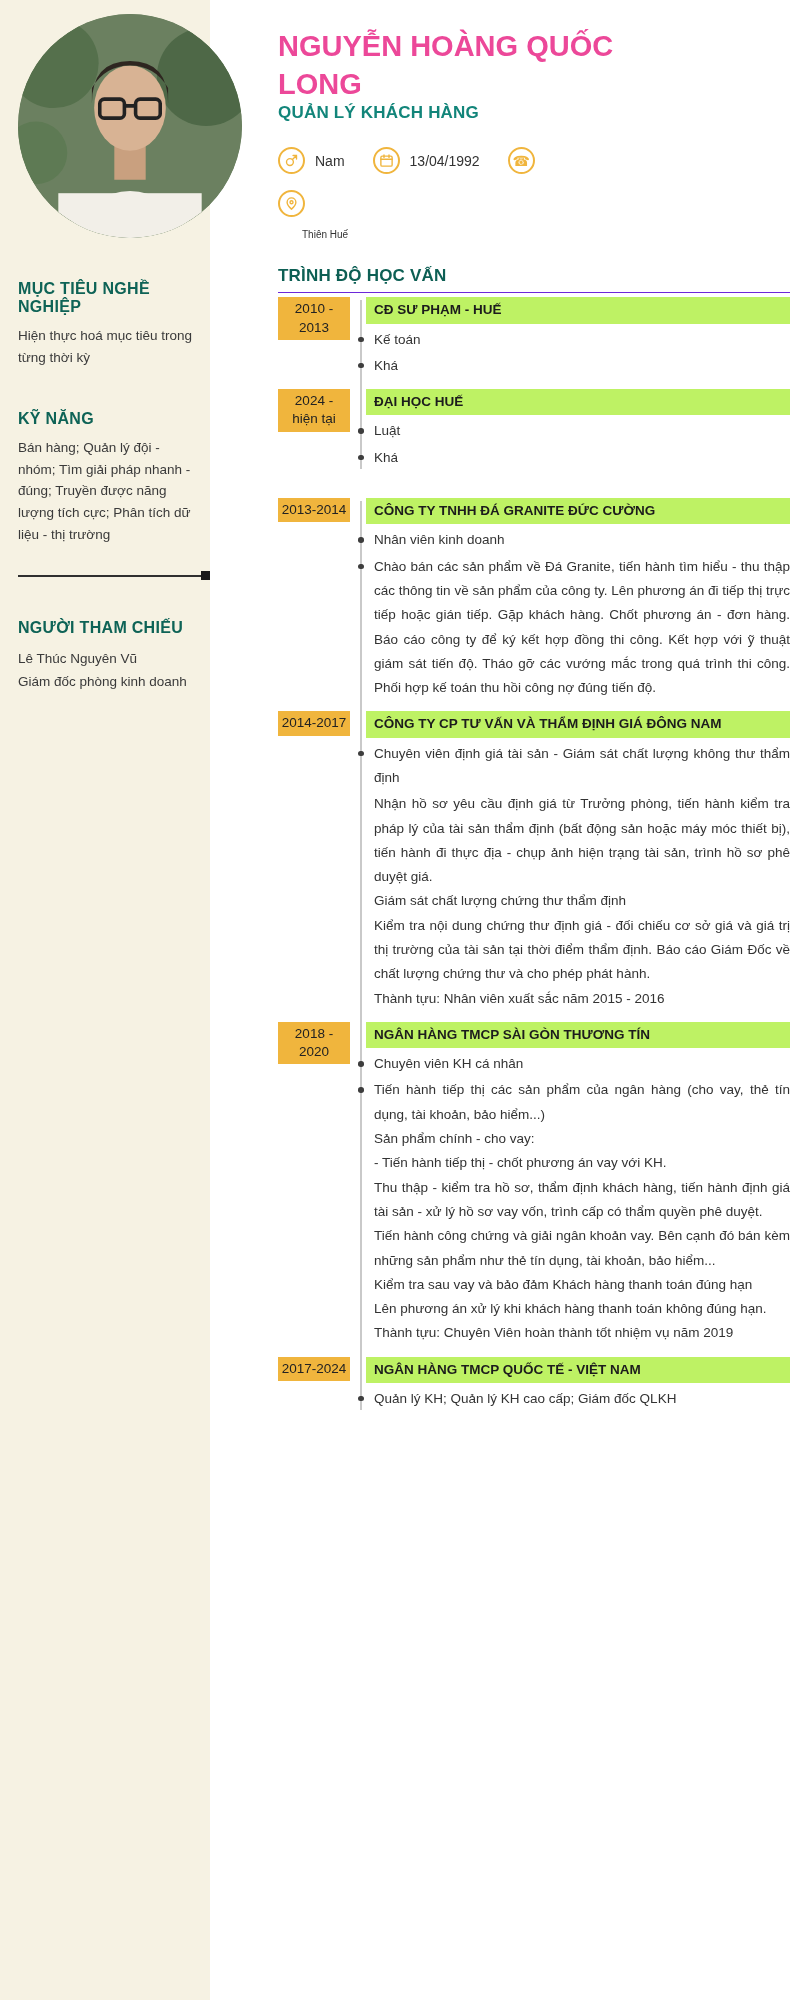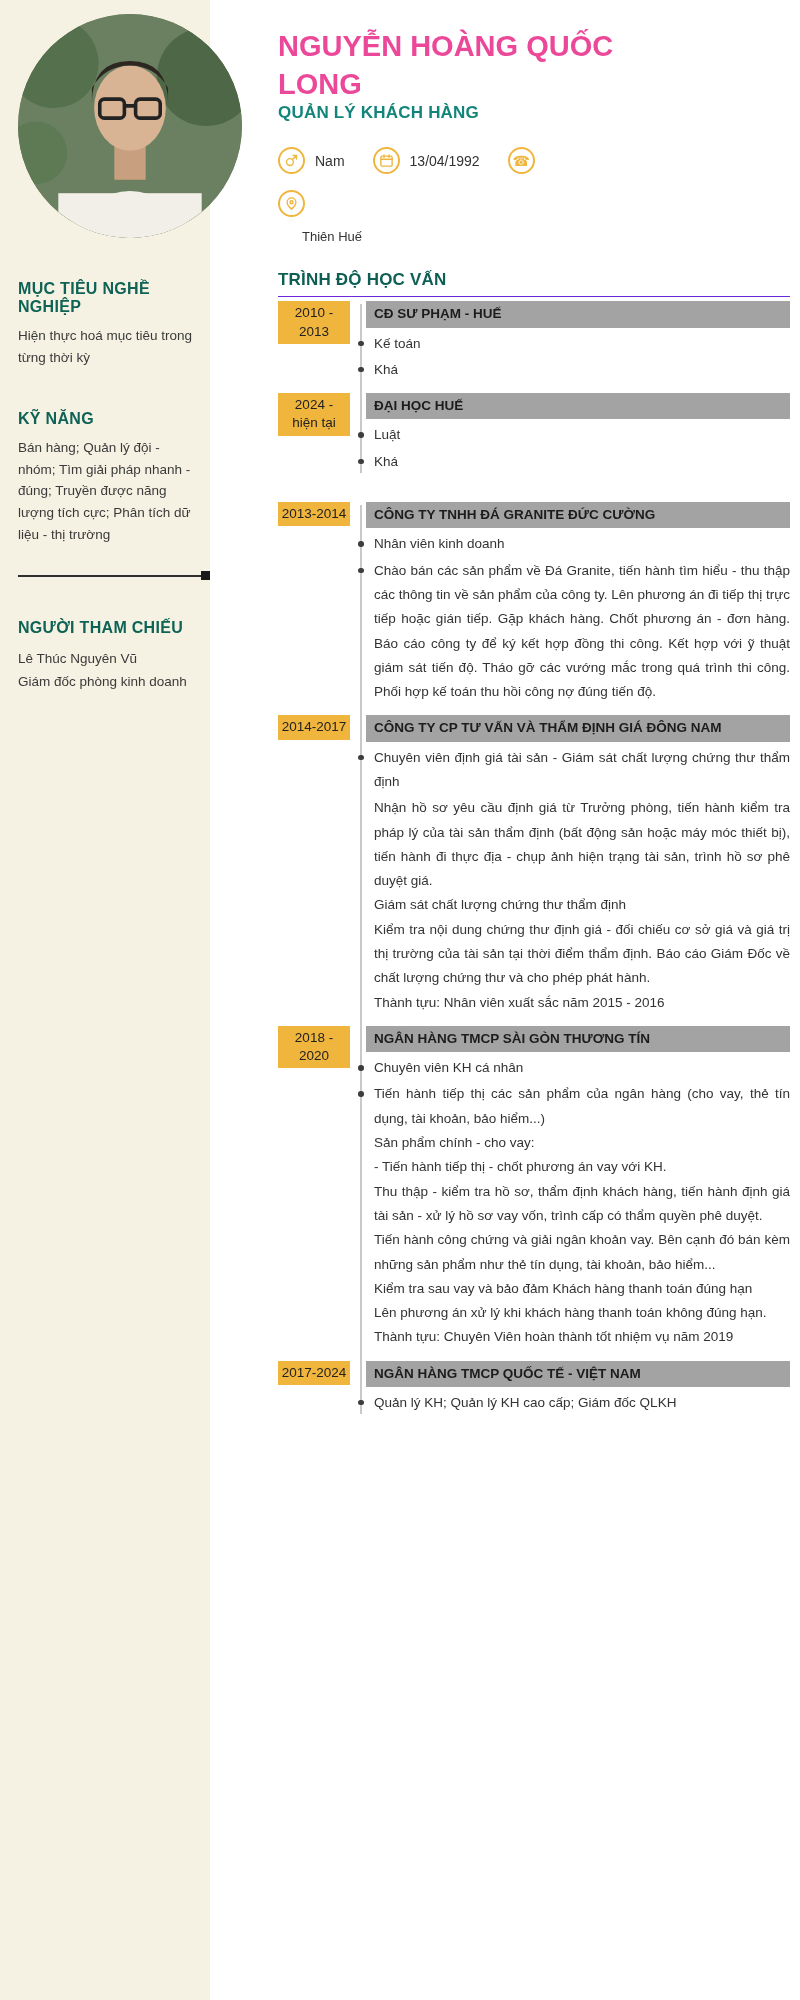--- a/index.html
+++ b/index.html
@@ -31,34 +31,34 @@
                letter-spacing:.2px; }
 
   .info { margin-top:24px; }
   .info-row { display:flex; align-items:center; gap:28px; }
   .info-row + .info-row { margin-top:16px; }
   .info-item { display:flex; align-items:center; gap:10px; font-size:14px; color:#333; }
   .icon-circle { width:27px; height:27px; min-width:27px; border:2px solid #f0b53d;
                  border-radius:50%; display:flex; align-items:center; justify-content:center; }
   .icon-circle svg { width:15px; height:15px; display:block; }
   .icon-glyph { color:#f0b53d; font-size:14px; line-height:1; }
-  .address-text { margin-top:12px; margin-left:24px; font-size:13px; color:#333; }
+  .address-text { margin-top:12px; margin-left:24px; font-size:10px; color:#333; }
 
   
   .section { margin-top:26px; }
   .section-title { font-size:17px; font-weight:bold; color:#0d5f54; letter-spacing:.2px;
                    padding-bottom:6px; border-bottom:1px solid #6d28d9; margin-bottom:4px; }
   .timeline { position:relative; }
   .timeline:before { content:''; position:absolute; left:82px; top:3px; bottom:3px;
                      width:1.5px; background:#c9c9c9; }
   .t-row { display:flex; margin-bottom:9px; }
   .t-date { flex:0 0 72px; width:72px; align-self:flex-start; background:#f0b53d;
             font-size:13.5px; color:#222; text-align:center; padding:3px 3px; line-height:1.35; }
   .t-body { flex:1; margin-left:16px; min-width:0; }
-  .t-org { background:#a3a3a3; font-weight:bold; font-size:13.5px; color:#1c1c1c;
+  .t-org { background:#bef264; font-weight:bold; font-size:13.5px; color:#1c1c1c;
            padding:3px 8px; line-height:1.5; }
   .entries { padding:4px 0 0 8px; }
   .entry { position:relative; font-size:13.5px; color:#333; line-height:1.8;
            text-align:justify; white-space:pre-line; margin-bottom:2px; }
   .entry.dot:before { content:''; position:absolute; left:-16px; top:9px; width:5.5px;
                       height:5.5px; border-radius:50%; background:#3d3d3d; }
 </style>
 </head>
 <body>
 
@@ -195,21 +195,21 @@
             <div class="entry dot">Chào bán các sản phẩm về Đá Granite, tiến hành tìm hiểu - thu thập các thông tin về sản phẩm của công ty. Lên phương án đi tiếp thị trực tiếp hoặc gián tiếp. Gặp khách hàng. Chốt phương án - đơn hàng. Báo cáo công ty để ký kết hợp đồng thi công. Kết hợp với ỹ thuật giám sát tiến độ. Tháo gỡ các vướng mắc trong quá trình thi công. Phối hợp kế toán thu hồi công nợ đúng tiến độ.</div>
           </div>
         </div>
       </div>
 
       <div class="t-row">
         <div class="t-date">2014-2017</div>
         <div class="t-body">
           <div class="t-org">CÔNG TY CP TƯ VẤN VÀ THẨM ĐỊNH GIÁ ĐÔNG NAM</div>
           <div class="entries">
-            <div class="entry dot">Chuyên viên định giá tài sản - Giám sát chất lượng chứng thư thẩm định</div>
+            <div class="entry dot">Chuyên viên định giá tài sản - Giám sát chất lượng không thư thẩm định</div>
             <div class="entry">Nhận hồ sơ yêu cầu định giá từ Trưởng phòng, tiến hành kiểm tra pháp lý của tài sản thẩm định (bất động sản hoặc máy móc thiết bị), tiến hành đi thực địa - chụp ảnh hiện trạng tài sản, trình hồ sơ phê duyệt giá.
 Giám sát chất lượng chứng thư thẩm định
 Kiểm tra nội dung chứng thư định giá - đối chiếu cơ sở giá và giá trị thị trường của tài sản tại thời điểm thẩm định. Báo cáo Giám Đốc về chất lượng chứng thư và cho phép phát hành.
 Thành tựu: Nhân viên xuất sắc năm 2015 - 2016</div>
           </div>
         </div>
       </div>
 
       <div class="t-row">
         <div class="t-date">2018 - 2020</div>

